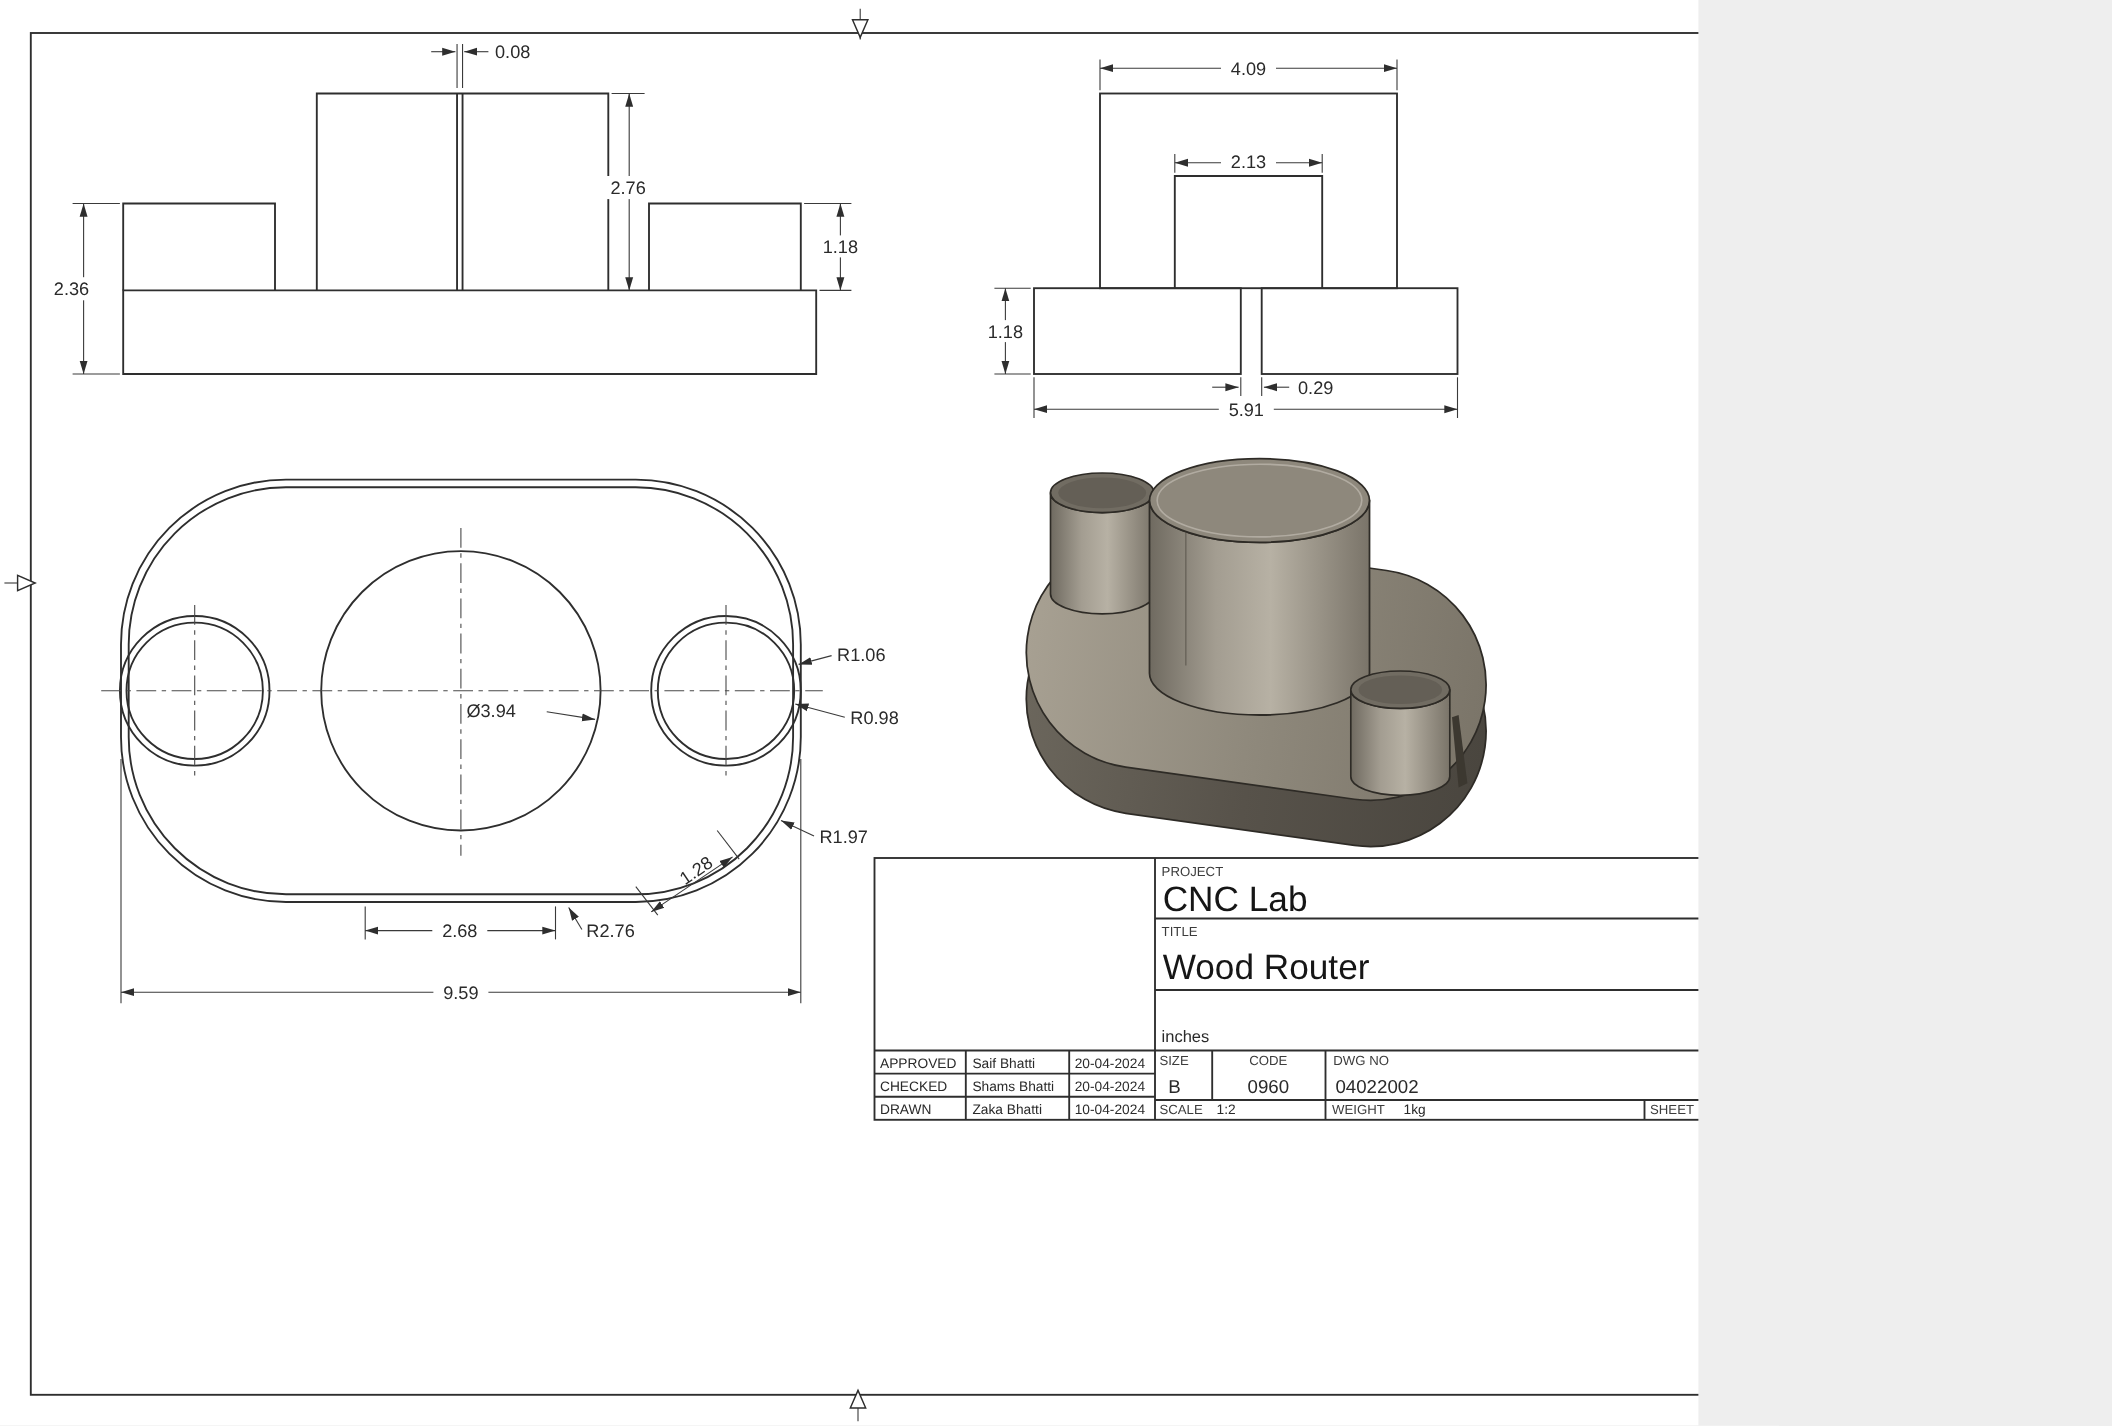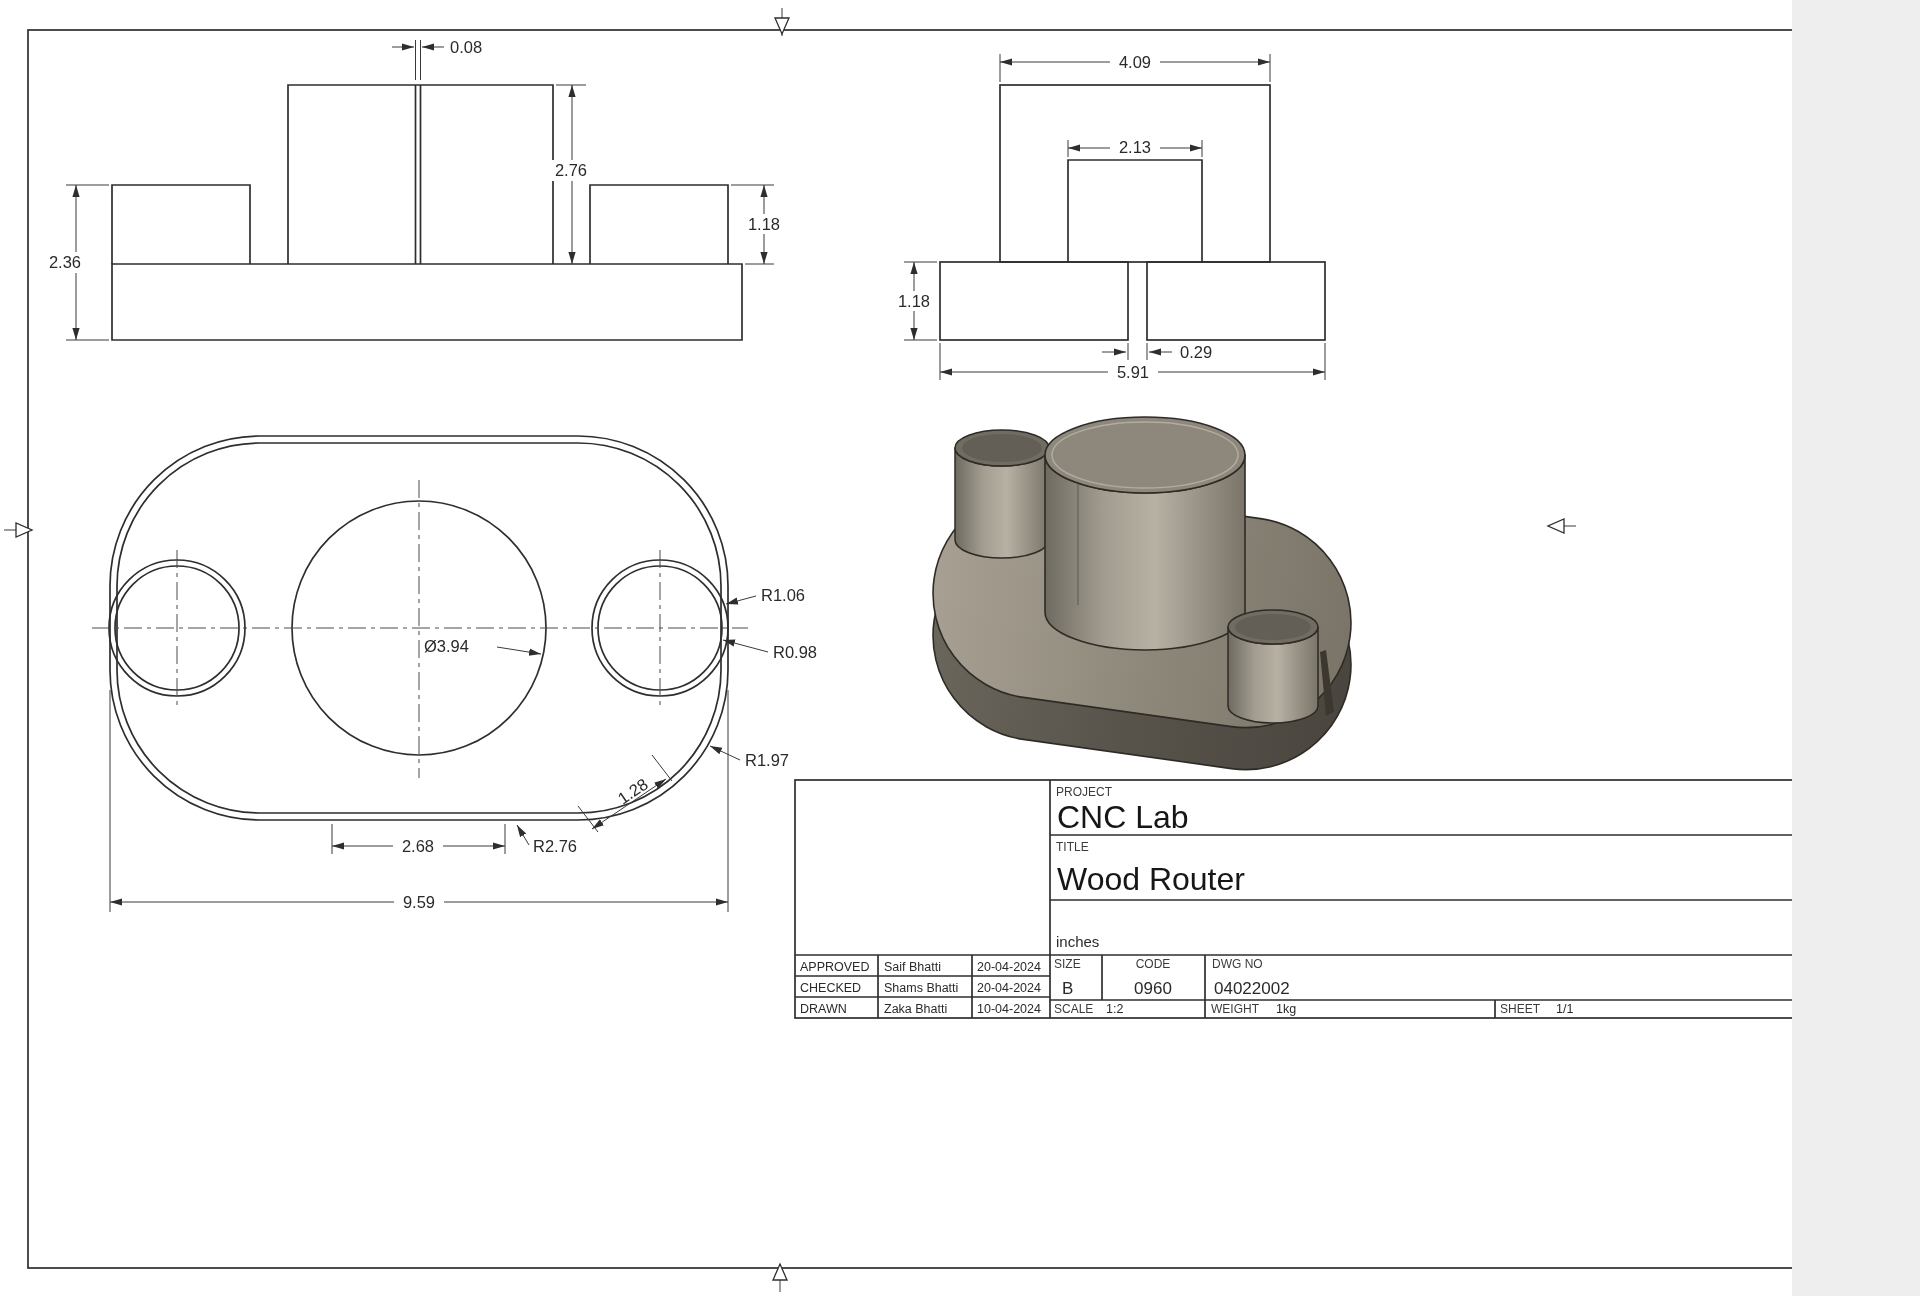--- a/index.html
+++ b/index.html
@@ -1,16 +1,16 @@
 <!DOCTYPE html>
 <html><head>
 <meta charset="utf-8">
 <style>
   html,body{margin:0;padding:0;background:#eeeeee;}
-  .stage{position:relative;width:1792px;height:1296px;background:#ffffff;overflow:hidden;
+  .stage{position:relative;width:1544px;height:1296px;background:#ffffff;overflow:hidden;
          font-family:"Liberation Sans",sans-serif;}
   .stage > svg{position:absolute;left:0;top:0;}
   .ln{stroke:#2e2e2e;stroke-width:1.7;fill:none;stroke-linejoin:miter;}
   .thin{stroke:#3a3a3a;stroke-width:1;fill:none;}
   .cl{stroke:#4a4a4a;stroke-width:1;fill:none;stroke-dasharray:18 5 4 5;}
   text{fill:#2a2a2a;}
   .dim{font-size:16.5px;}
   .mid{text-anchor:middle;}
   .bg{fill:#ffffff;stroke:none;}
   .lbl{font-size:12px;fill:#3c3c3c;}

